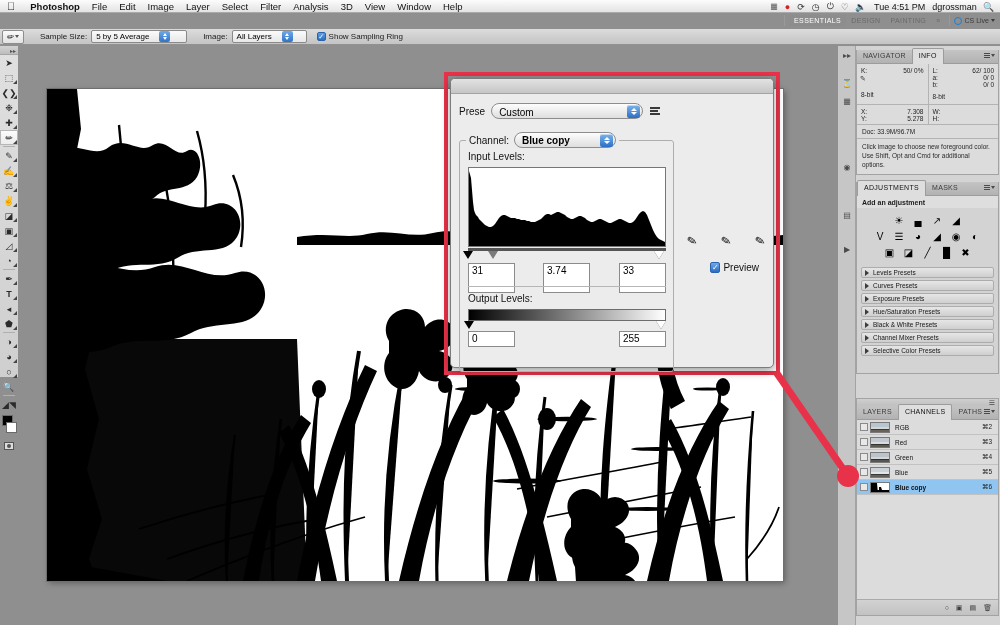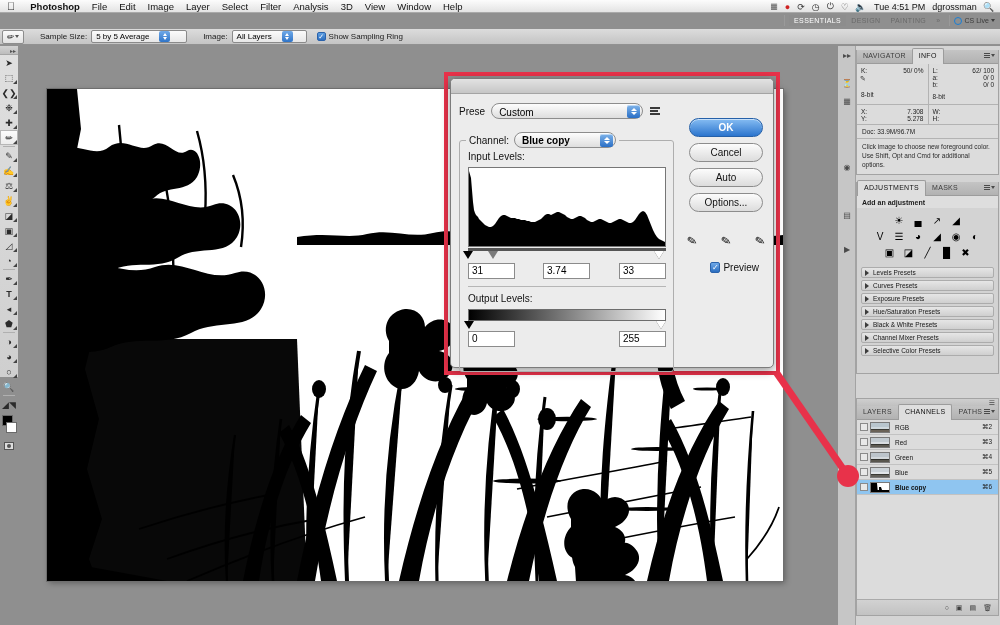--- a/index.html
+++ b/index.html
@@ -184,21 +184,21 @@
   .histo svg { display:block; }
   .slider-track {
     position:absolute; left:8px; top:107px; width:198px; height:3px; background:#555;
   }
   .hdl { position:absolute; width:0;height:0; }
   .hdl.blk { border-left:5px solid transparent;border-right:5px solid transparent;border-top:8px solid #000; }
   .hdl.gry { border-left:5px solid transparent;border-right:5px solid transparent;border-top:8px solid #7b7b7b; }
   .hdl.wht { border-left:5px solid transparent;border-right:5px solid transparent;border-top:8px solid #fff; filter:drop-shadow(0 0 0.6px #333); }
 
   .num {
-    position:absolute; top:122px; height:16px; width:47px;
+    position:absolute; top:122px; height:30px; width:47px;
     background:#fff; border:1px solid #8b8b8b;
     font-size:10px; color:#000; padding:0 3px; line-height:14px;
   }
   .hr { position:absolute; left:8px; top:145px; width:198px; height:1px; background:#b6b6b6; }
   .out-lbl { position:absolute; left:8px; top:152px; font-size:10px; color:#111; font-weight:normal; }
   .gradbar {
     position:absolute; left:8px; top:168px; width:198px; height:12px;
     background:linear-gradient(to right,#000,#fff); border:1px solid #6d6d6d;
   }
   .onum { position:absolute; top:190px; height:16px; width:47px; background:#fff; border:1px solid #8b8b8b;
@@ -556,26 +556,20 @@
         <div class="hr"></div>
         <div class="out-lbl">Output Levels:</div>
         <div class="gradbar">
           <span class="hdl blk" style="left:-5px; top:11px;"></span>
           <span class="hdl wht" style="left:187px; top:11px;"></span>
         </div>
         <div class="onum" style="left:8px;">0</div>
         <div class="onum" style="left:159px;">255</div>
       </div>
 
-      <div class="btncol">
-        <div class="dbtn primary">OK</div>
-        <div class="dbtn">Cancel</div>
-        <div class="dbtn">Auto</div>
-        <div class="dbtn">Options...</div>
-      </div>
 
       <div class="droppers">
         <span style="font-size:12px;color:#111;transform:rotate(-12deg);display:inline-block;">✎</span>
         <span style="font-size:12px;color:#111;transform:rotate(-12deg);display:inline-block;">✎</span>
         <span style="font-size:12px;color:#111;transform:rotate(-12deg);display:inline-block;">✎</span>
       </div>
 
       <div class="prevrow">
         <span class="prev-chk">✓</span>
         <span style="font-size:10px;color:#111;">Preview</span>

